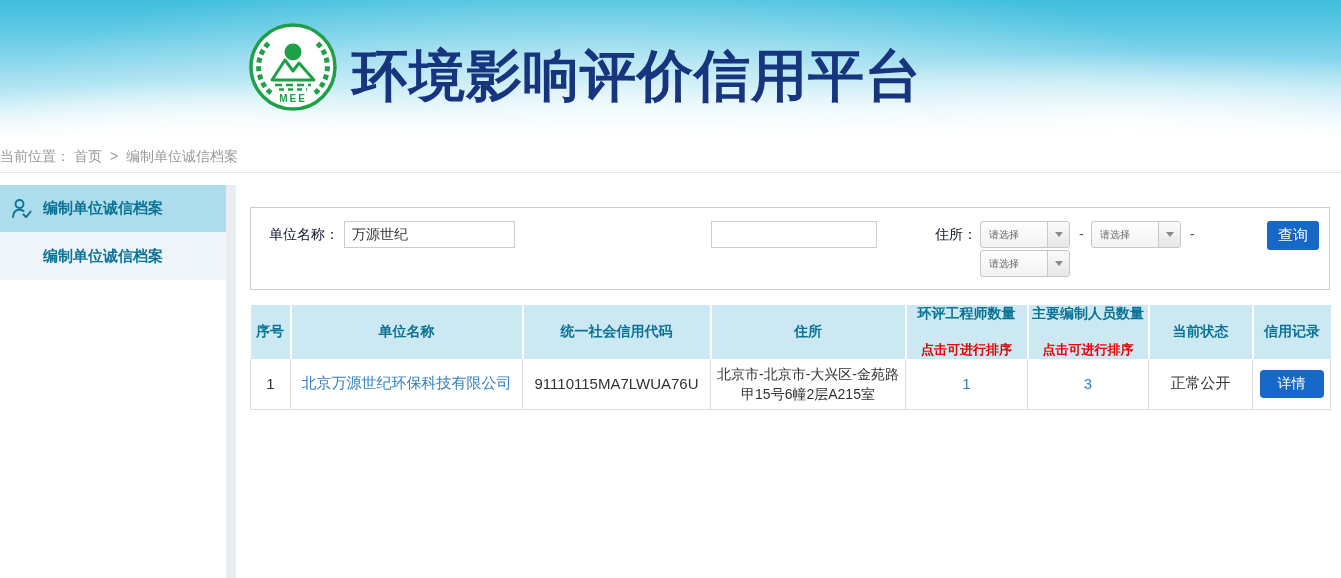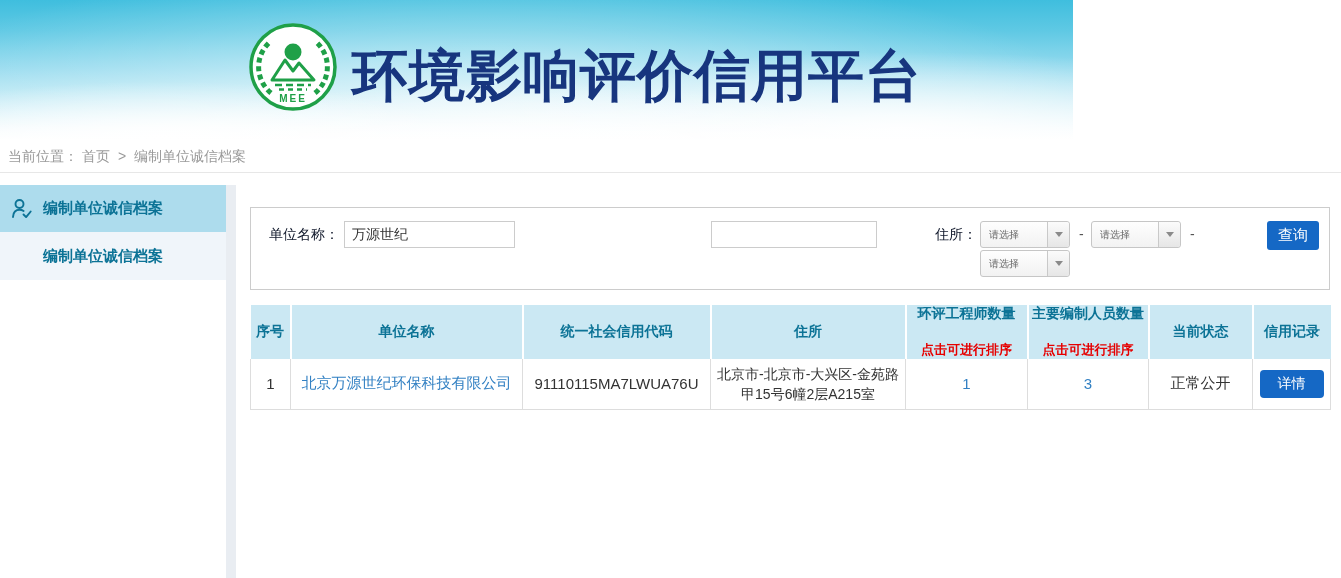--- a/index.html
+++ b/index.html
@@ -1,37 +1,37 @@
 <!DOCTYPE html>
 <html><head>
 <meta charset="utf-8">
 <style>
   * { margin:0; padding:0; box-sizing:border-box; }
   html,body { width:1341px; height:578px; overflow:hidden; background:#fff;
     font-family:"Liberation Sans","DejaVu Sans",sans-serif; }
 
   
   .banner{
-    position:relative; width:1073px; height:140px;
+    position:relative; width:1341px; height:140px;
     background:
       radial-gradient(ellipse 420px 80px at 15% 98%, rgba(255,255,255,.95), rgba(255,255,255,0) 70%),
       radial-gradient(ellipse 560px 95px at 48% 108%, rgba(255,255,255,.97), rgba(255,255,255,0) 72%),
       radial-gradient(ellipse 650px 110px at 84% 92%, rgba(255,255,255,.9), rgba(255,255,255,0) 70%),
       radial-gradient(ellipse 800px 180px at 45% 70%, rgba(255,255,255,.55), rgba(255,255,255,0) 75%),
       linear-gradient(180deg,#3fbede 0%,#5fc9e4 22%,#93daee 48%,#cdeef7 75%,#f4fbfd 92%,#ffffff 100%);
   }
   .logo{ position:absolute; left:248px; top:20px; width:90px; height:94px; }
   .banner-title{
     position:absolute; left:352px; top:34px; height:72px; line-height:72px;
     font-size:56px; font-weight:900; color:#17357e; letter-spacing:1px;margin-top:6px;
   }
 
   
   .breadcrumb{
-    height:33px; line-height:32px; padding-left:8px; background:#fff;
+    height:33px; line-height:32px; background:#fff;
     border-bottom:1px solid #e7e7e7; font-size:14px; color:#9a9a9a;
   }
   .breadcrumb span{ margin-right:4px; }
   .crumb-home{ cursor:pointer; }
 
   
   .content{ position:relative; width:1341px; height:405px; background:#fff; }
   .sidebar{ position:absolute; left:0; top:12px; width:226px; }
   .side-item{ display:flex; align-items:center; font-size:15px; font-weight:bold; color:#0c7396; cursor:pointer; }
   .side-item.active{ height:47px; background:#addced; padding-left:10px; }

